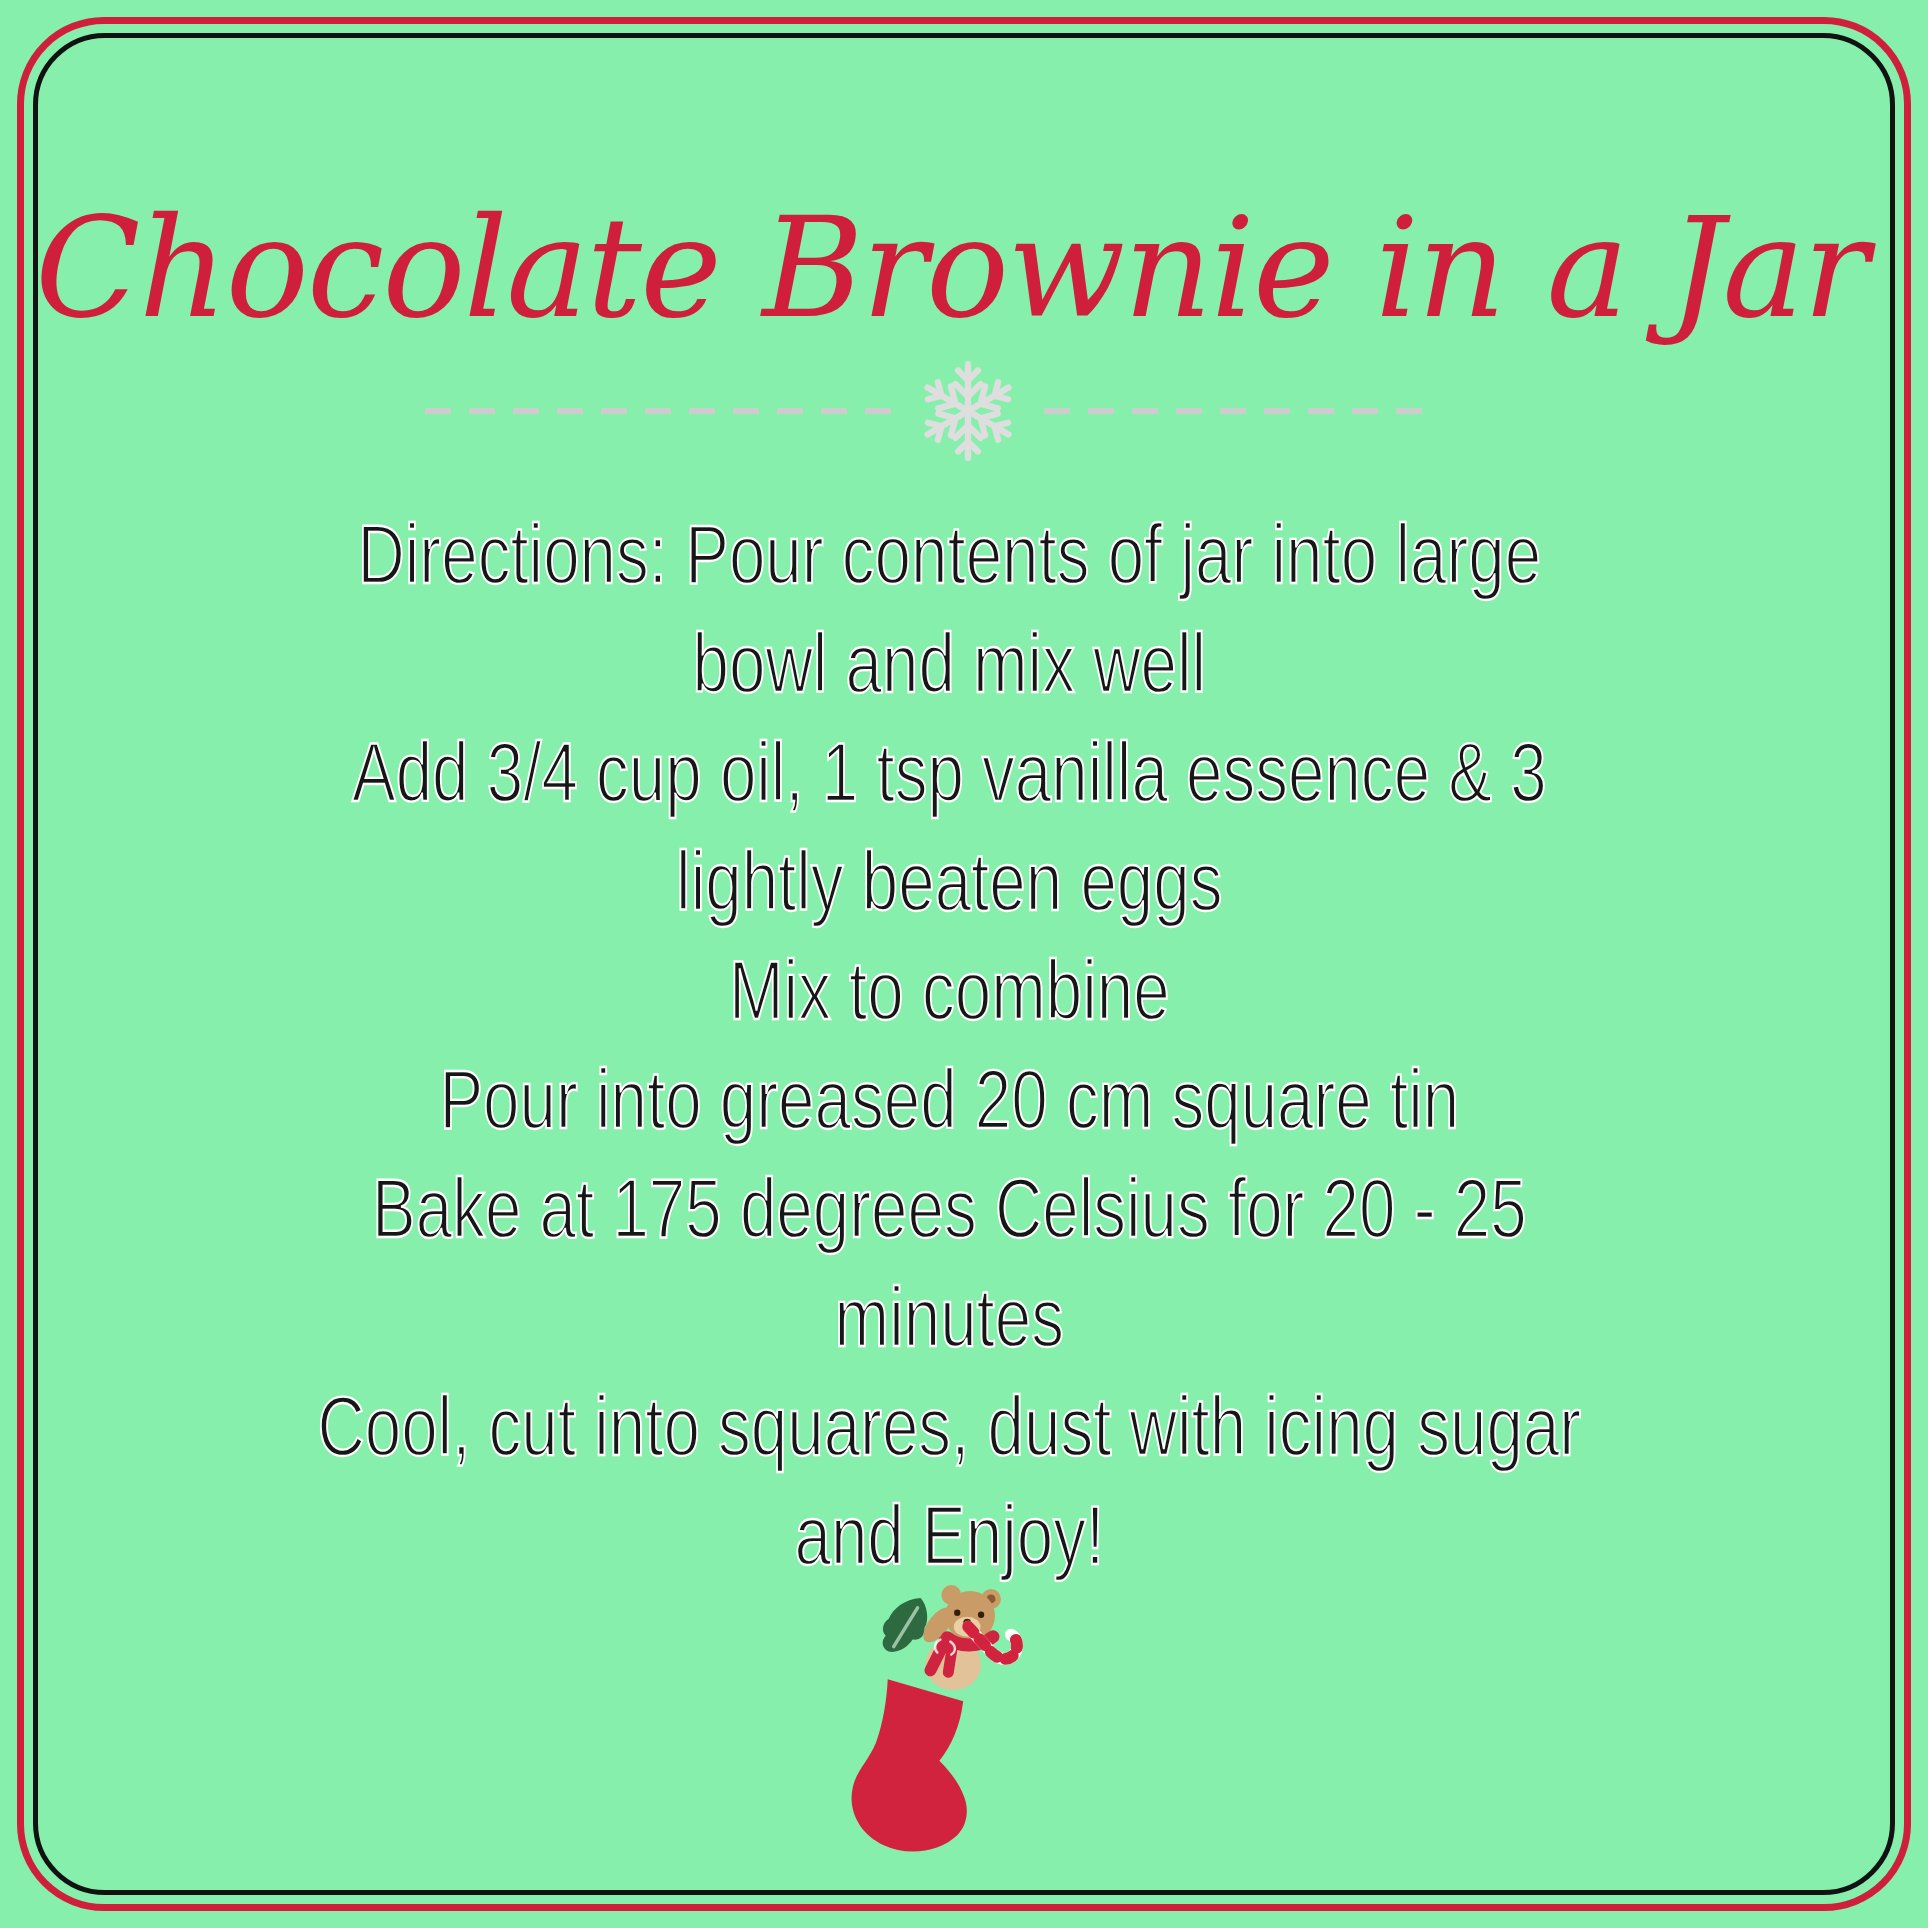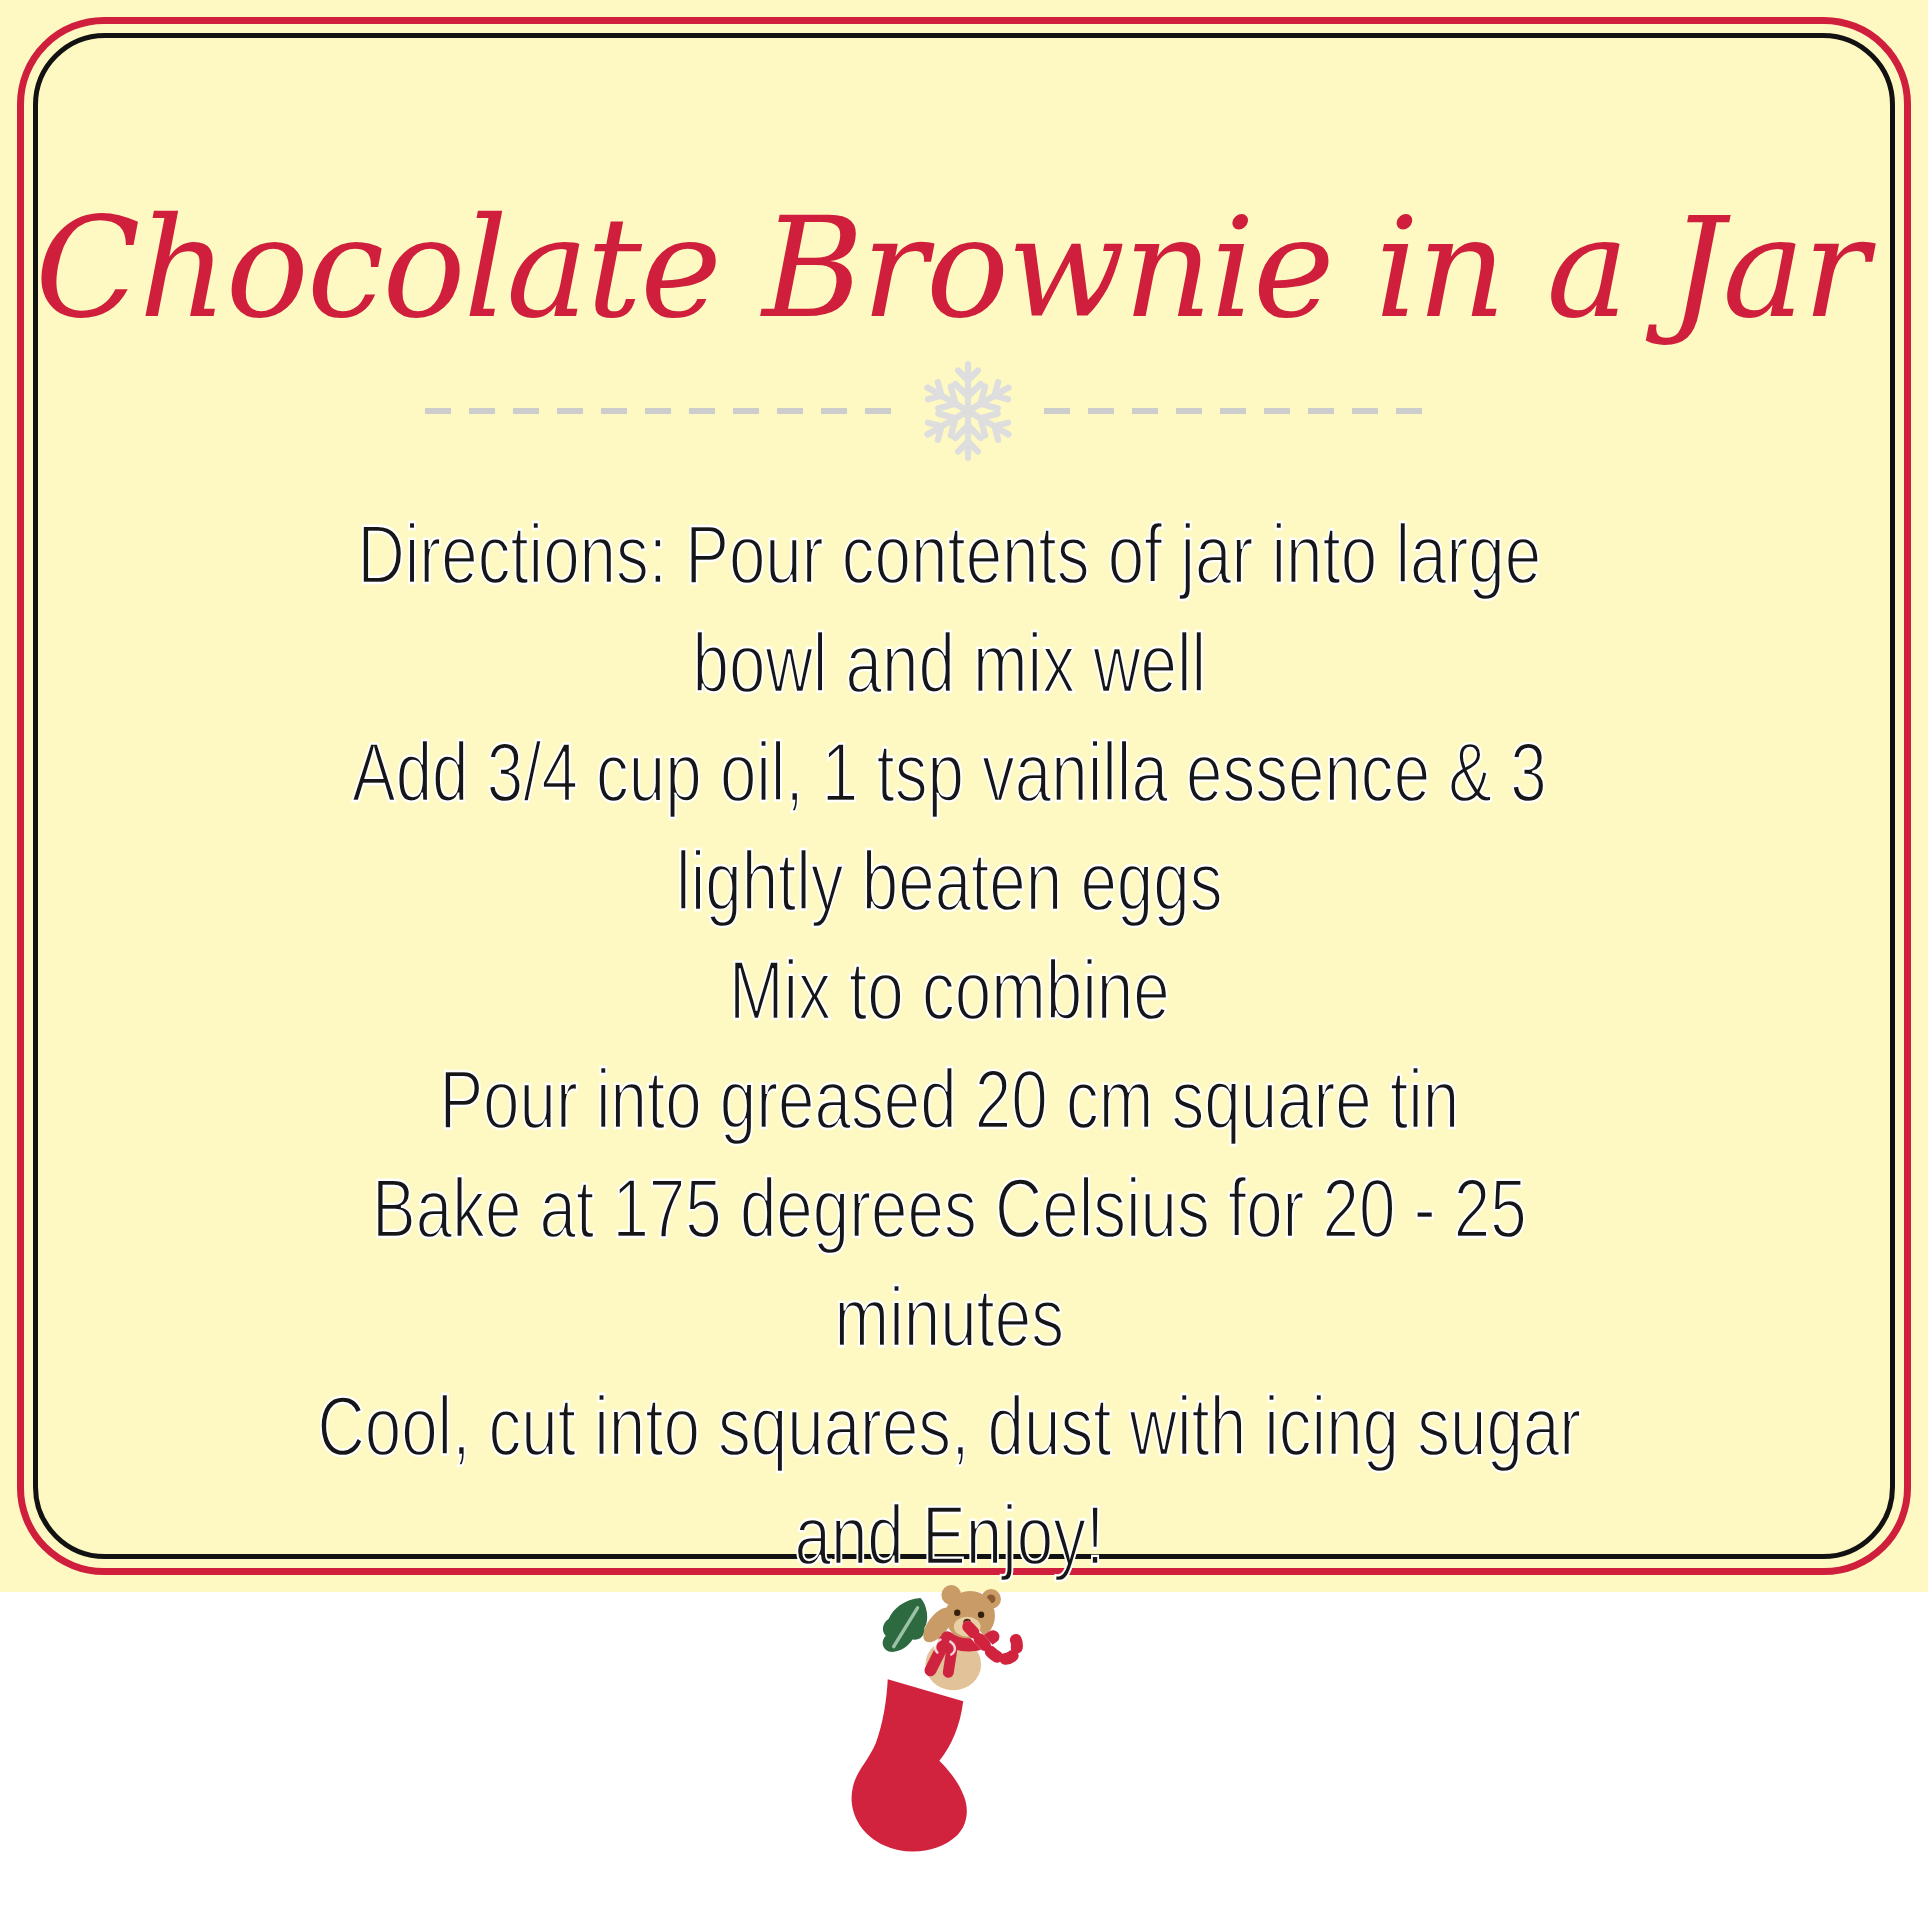--- a/index.html
+++ b/index.html
@@ -7,22 +7,22 @@
     padding: 0;
     width: 1928px;
     height: 1928px;
     background: #ffffff;
     overflow: hidden;
     font-family: "Liberation Sans", sans-serif;
   }
   .page {
     position: relative;
     width: 1928px;
-    height: 1592px;
-    background: #fef9c3;
+    height: 1928px;
+    background: #86efac;
   }
   
   .frame-red {
     position: absolute;
     left: 17.4px; top: 17.4px; right: 17.4px; bottom: 17.4px;
     border: 7.3px solid #cf1f3c;
     border-radius: 87px;
   }
   .frame-black {
     position: absolute;

